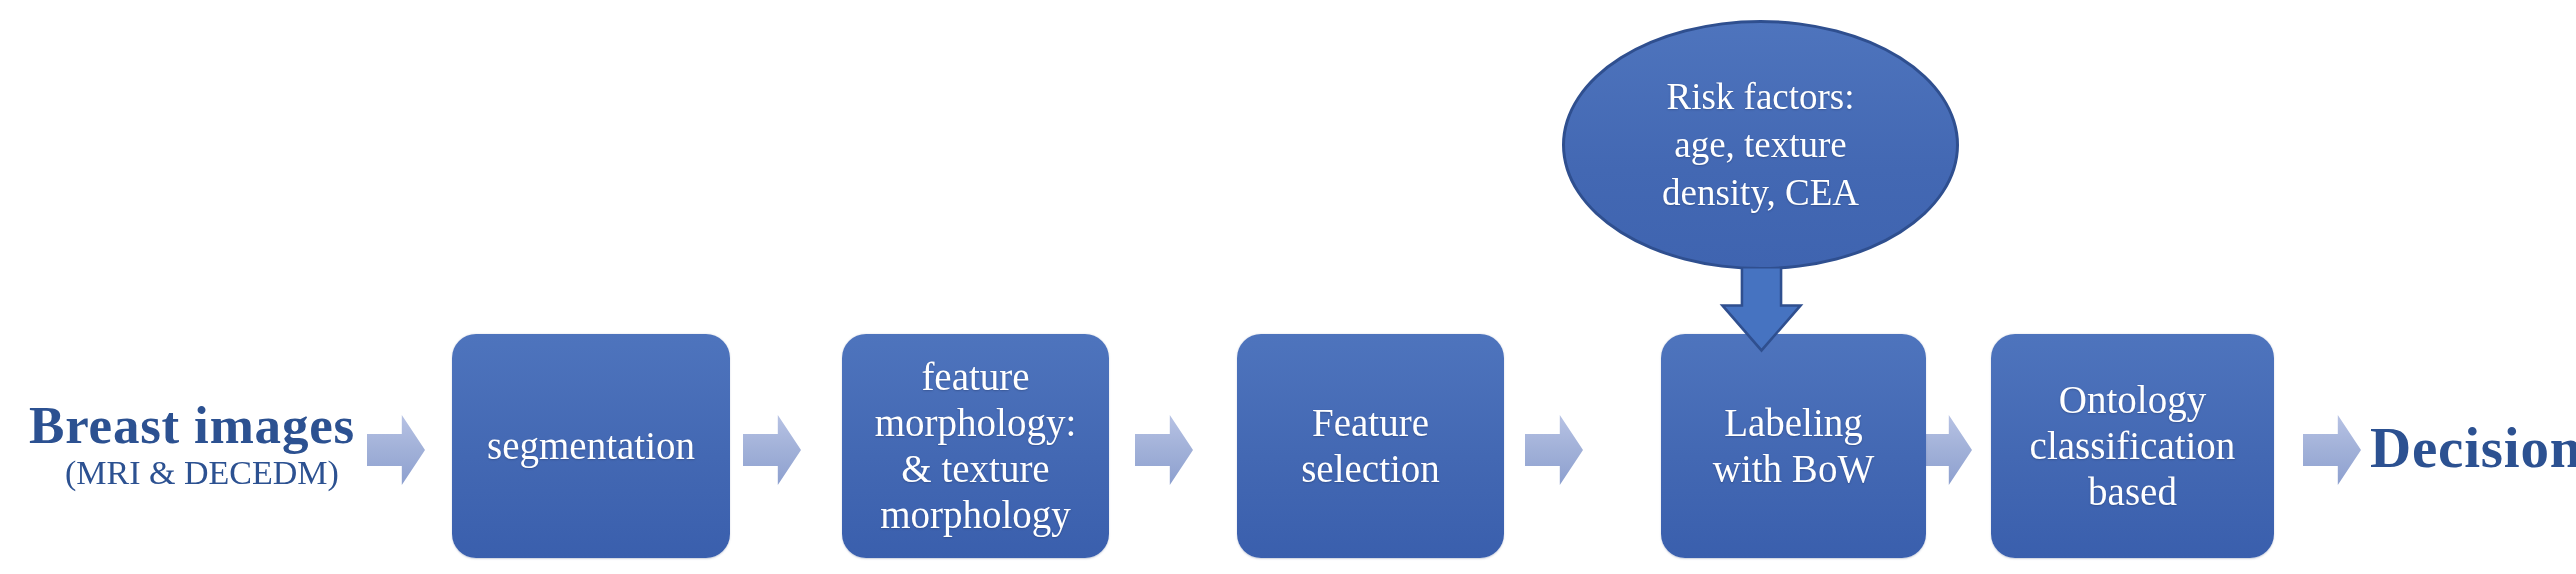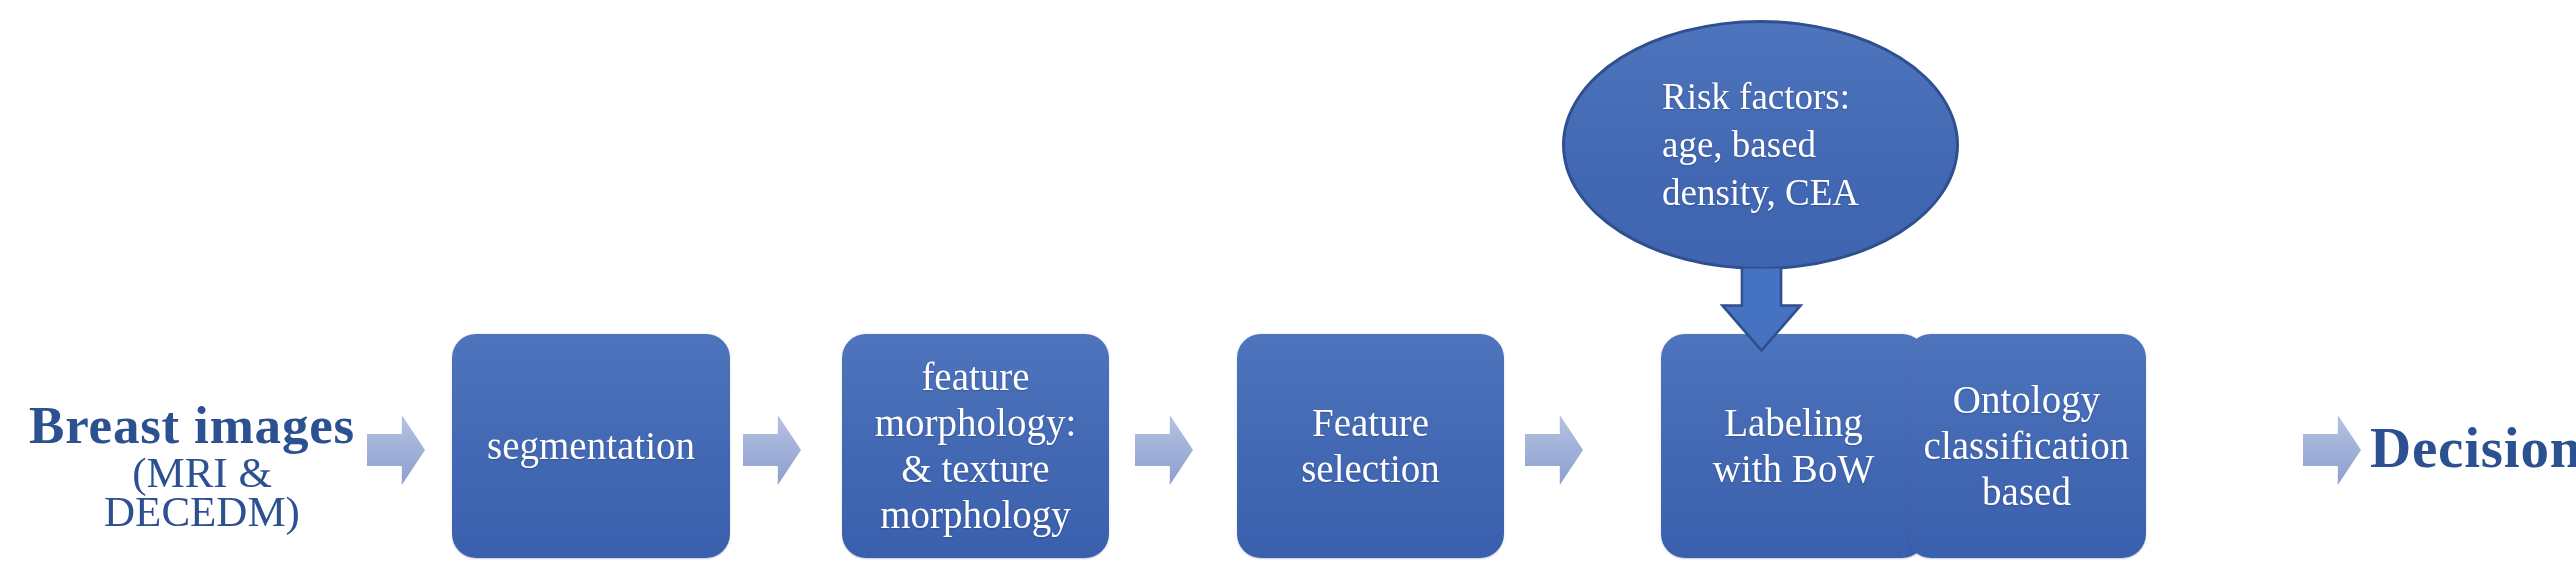--- a/index.html
+++ b/index.html
@@ -12,21 +12,21 @@
   }
   
   .input-label{
     position:absolute;left:0;top:397px;width:372px;
     text-align:center;color:#2c5191;
   }
   .input-title{
     font-size:53px;font-weight:bold;line-height:56px;letter-spacing:0.8px;padding-left:12px;
   }
   .input-subtitle{
-    font-size:43px;line-height:39px;margin-left:32px;
+    font-size:34px;line-height:39px;margin-left:32px;
   }
   
   .step-box{
     position:absolute;top:334px;height:224px;
     border-radius:24px;
     background:linear-gradient(180deg,#4e74bd 0%,#4368b3 55%,#3a5fad 100%);
     display:flex;align-items:center;justify-content:center;
     box-shadow:0 0.8px 1.7px rgba(40,60,110,0.25);
   }
   .step-text{
@@ -44,21 +44,21 @@
   
   .risk-ellipse{
     position:absolute;left:1562px;top:20.4px;width:397px;height:250px;
     border-radius:50%;
     border:3.4px solid #2f4f8f;
     background:linear-gradient(180deg,#4e74bd 0%,#4368b3 60%,#3f64b0 100%);
     display:flex;align-items:center;justify-content:center;
     box-sizing:border-box;
   }
   .risk-text{
-    color:#ffffff;
+    text-align:center;color:#ffffff;
     font-size:37px;line-height:48px;
     text-shadow:0 0.8px 1.7px rgba(30,45,90,0.35);
   }
   .risk-text span{display:block;}
   
   .down-arrow{
     position:absolute;left:1719px;top:267px;width:85px;height:87px;
     z-index:5;
   }
   
@@ -107,32 +107,32 @@
     </div>
   </div>
 
   <div class="step-box" style="left:1661px;width:265px">
     <div class="step-text">
       <span>Labeling</span>
       <span>with BoW</span>
     </div>
   </div>
 
-  <div class="step-box" style="left:1907px;width:239px">
+  <div class="step-box" style="left:1991px;width:283px">
     <div class="step-text">
       <span>Ontology</span>
       <span>classification</span>
       <span>based</span>
     </div>
   </div>
 
   <div class="risk-ellipse">
     <div class="risk-text">
       <span>Risk factors:</span>
-      <span>age, based</span>
+      <span>age, texture</span>
       <span>density, CEA</span>
     </div>
   </div>
 
   <svg class="down-arrow" viewBox="0 0 100 102" xmlns="http://www.w3.org/2000/svg">
     <path d="M27 0 L73 0 L73 45 L96 45 L50 98 L4 45 L27 45 Z" fill="#4673c1" stroke="#2f4f8f" stroke-width="3" stroke-linejoin="miter"></path>
   </svg>
 
   <div class="output-label">Decision</div>
 

